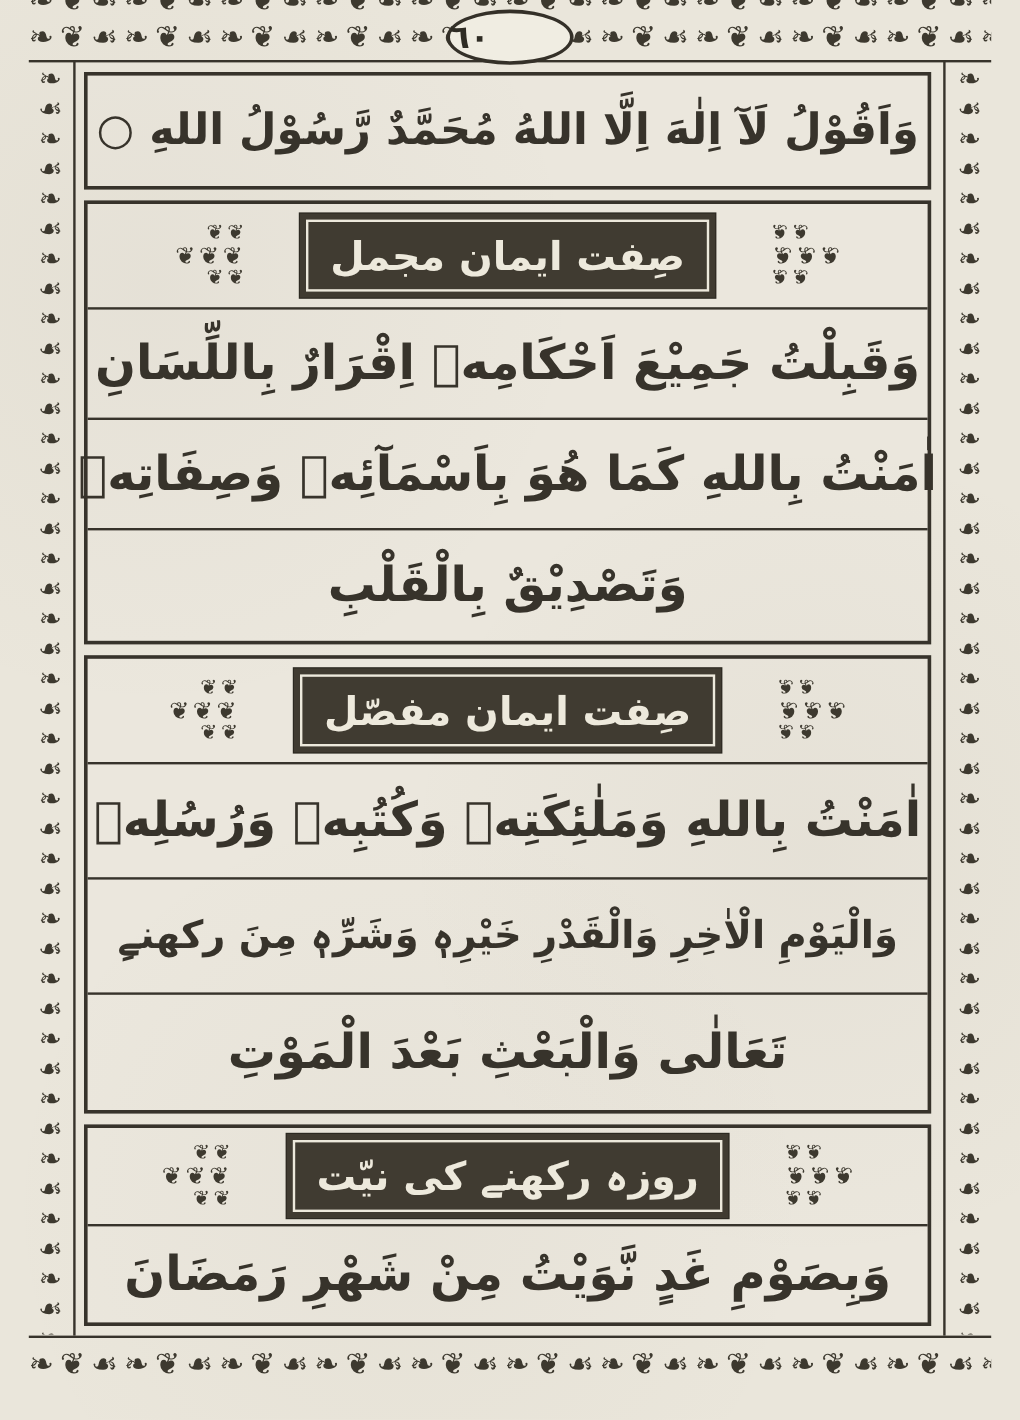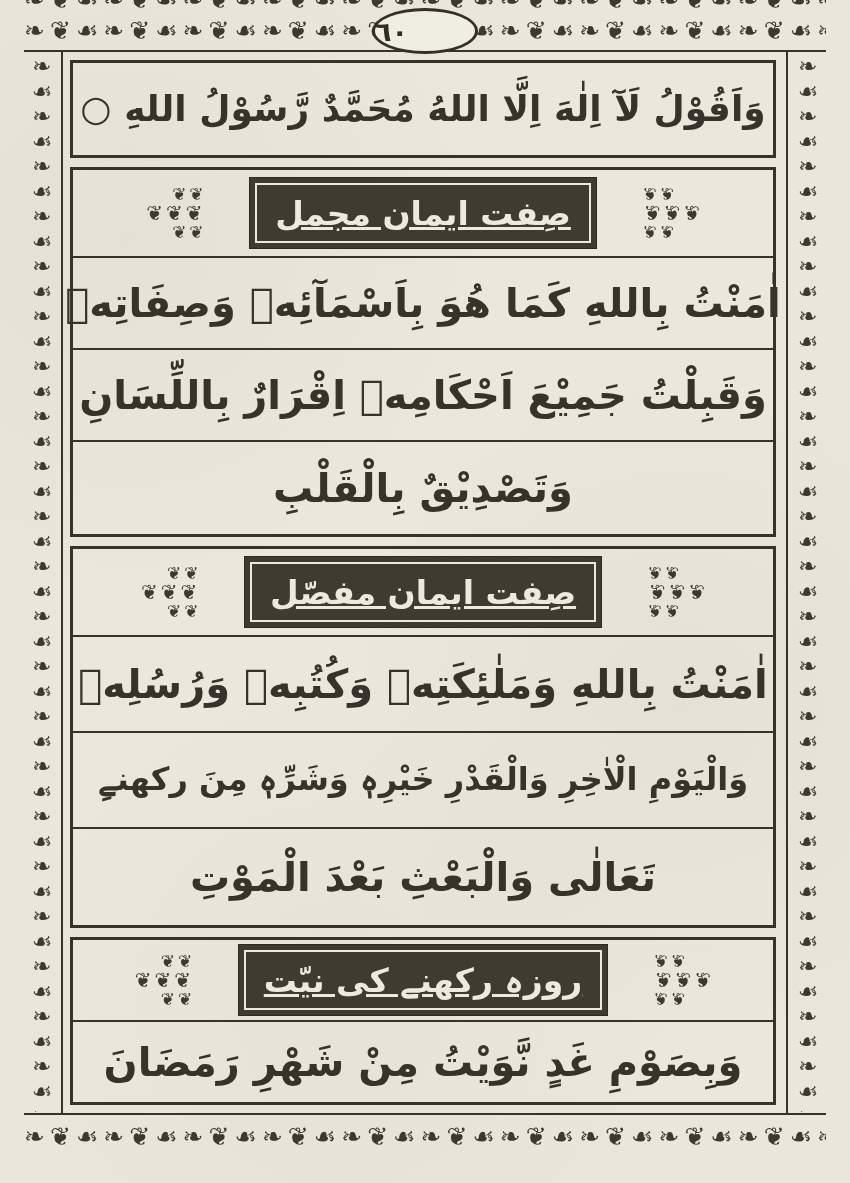--- a/index.html
+++ b/index.html
@@ -77,21 +77,20 @@
   .hinner{
     border:2px solid var(--banner-fg);
     min-width:308px;min-height:60px;
     display:flex;align-items:center;justify-content:center;
     padding:2px 18px;
   }
   .urdu{
     direction:rtl;unicode-bidi:isolate;font-weight:bold;
     font-size:33px;color:var(--banner-fg);white-space:nowrap;
     font-family:"DejaVu Sans",sans-serif;
-    text-decoration:underline;
   }
   
   .orn{
     width:96px;height:64px;display:flex;flex-direction:column;
     justify-content:center;color:var(--pattern);flex:none;
   }
   .orn span{display:block;font-size:17px;line-height:19px;letter-spacing:3px;white-space:nowrap;}
   .orn .r1,.orn .r3{margin-left:26px;}
   .orn .r2{margin-left:0;font-size:20px;}
   .orn.orn-r{transform:scaleX(-1);}
@@ -144,24 +143,24 @@
             <span class="urdu">صِفت ایمان مجمل</span>
           </div>
         </div>
         <span class="orn orn-r">
           <span class="r1">❦❦</span>
           <span class="r2">❦❦❦</span>
           <span class="r3">❦❦</span>
         </span>
       </div>
       <div class="row line">
+        <span class="ar">وَقَبِلْتُ جَمِيْعَ اَحْكَامِهٖ اِقْرَارٌ بِاللِّسَانِ</span>
+      </div>
+      <div class="row line">
         <span class="ar">اٰمَنْتُ بِاللهِ كَمَا هُوَ بِاَسْمَآئِهٖ وَصِفَاتِهٖ</span>
-      </div>
-      <div class="row line">
-        <span class="ar">وَقَبِلْتُ جَمِيْعَ اَحْكَامِهٖ اِقْرَارٌ بِاللِّسَانِ</span>
       </div>
       <div class="row line">
         <span class="ar">وَتَصْدِيْقٌ بِالْقَلْبِ</span>
       </div>
     </section>
 
     <section class="box box3">
       <div class="row banner-row">
         <span class="orn orn-l">
           <span class="r1">❦❦</span>

